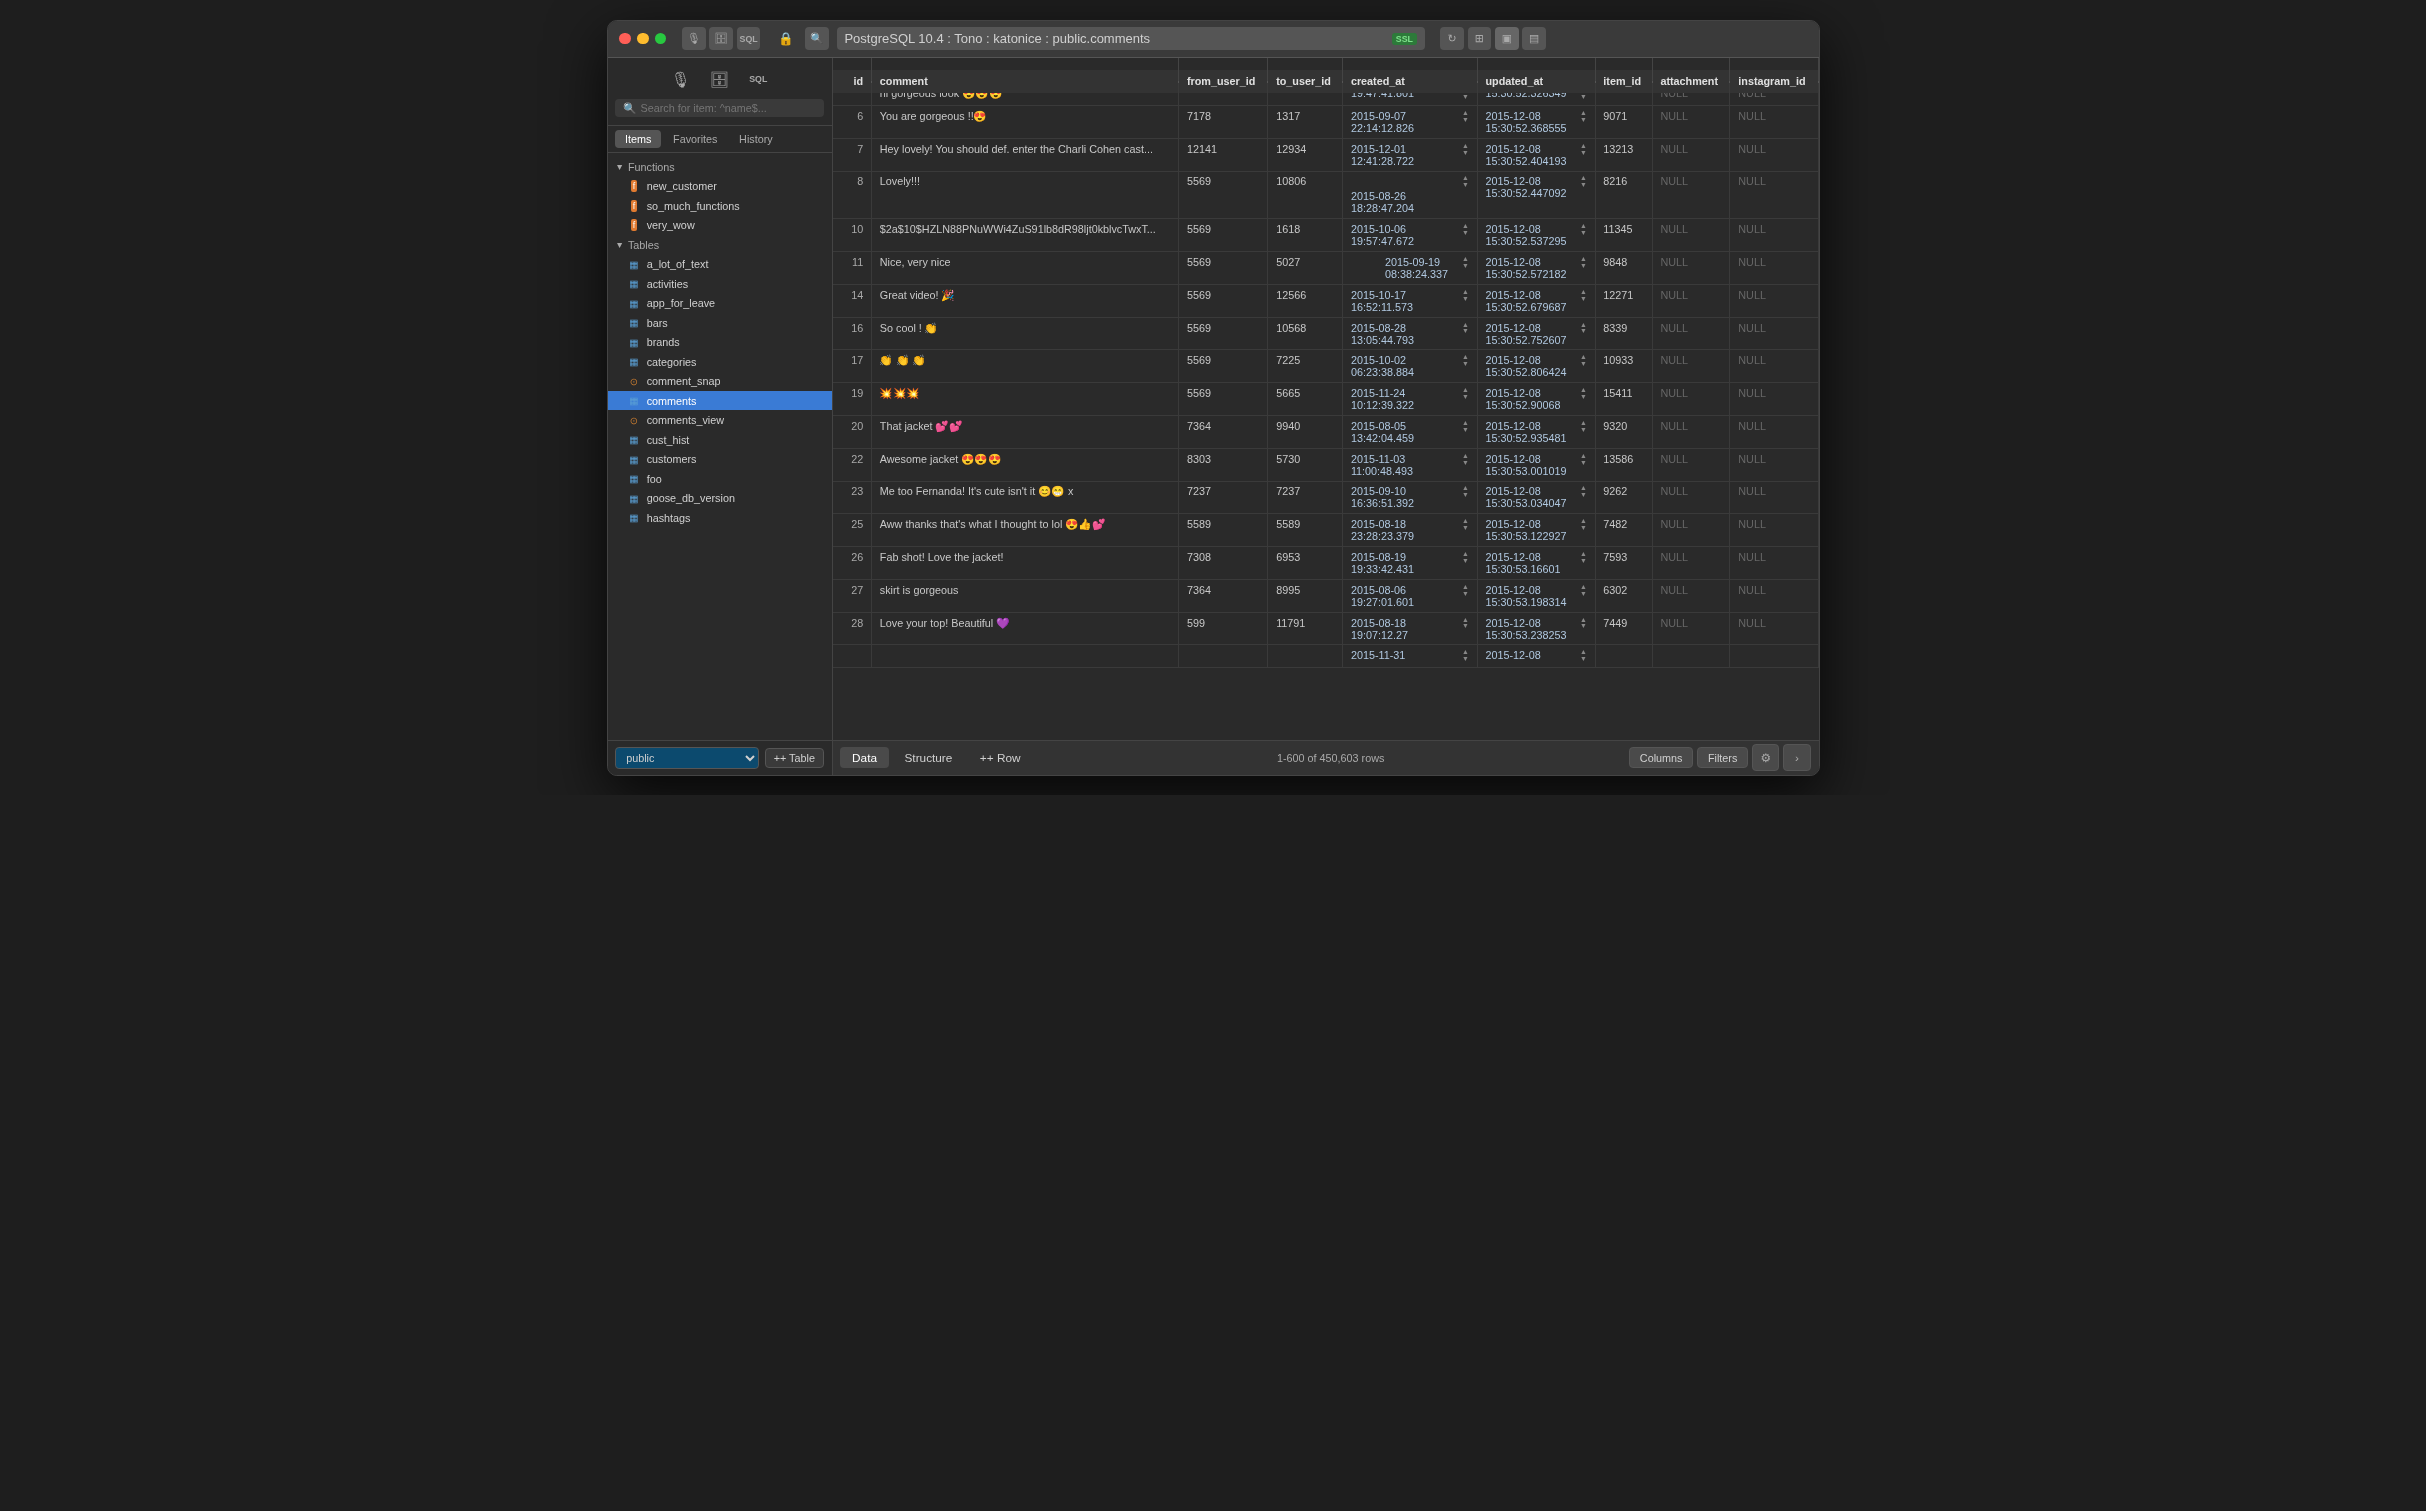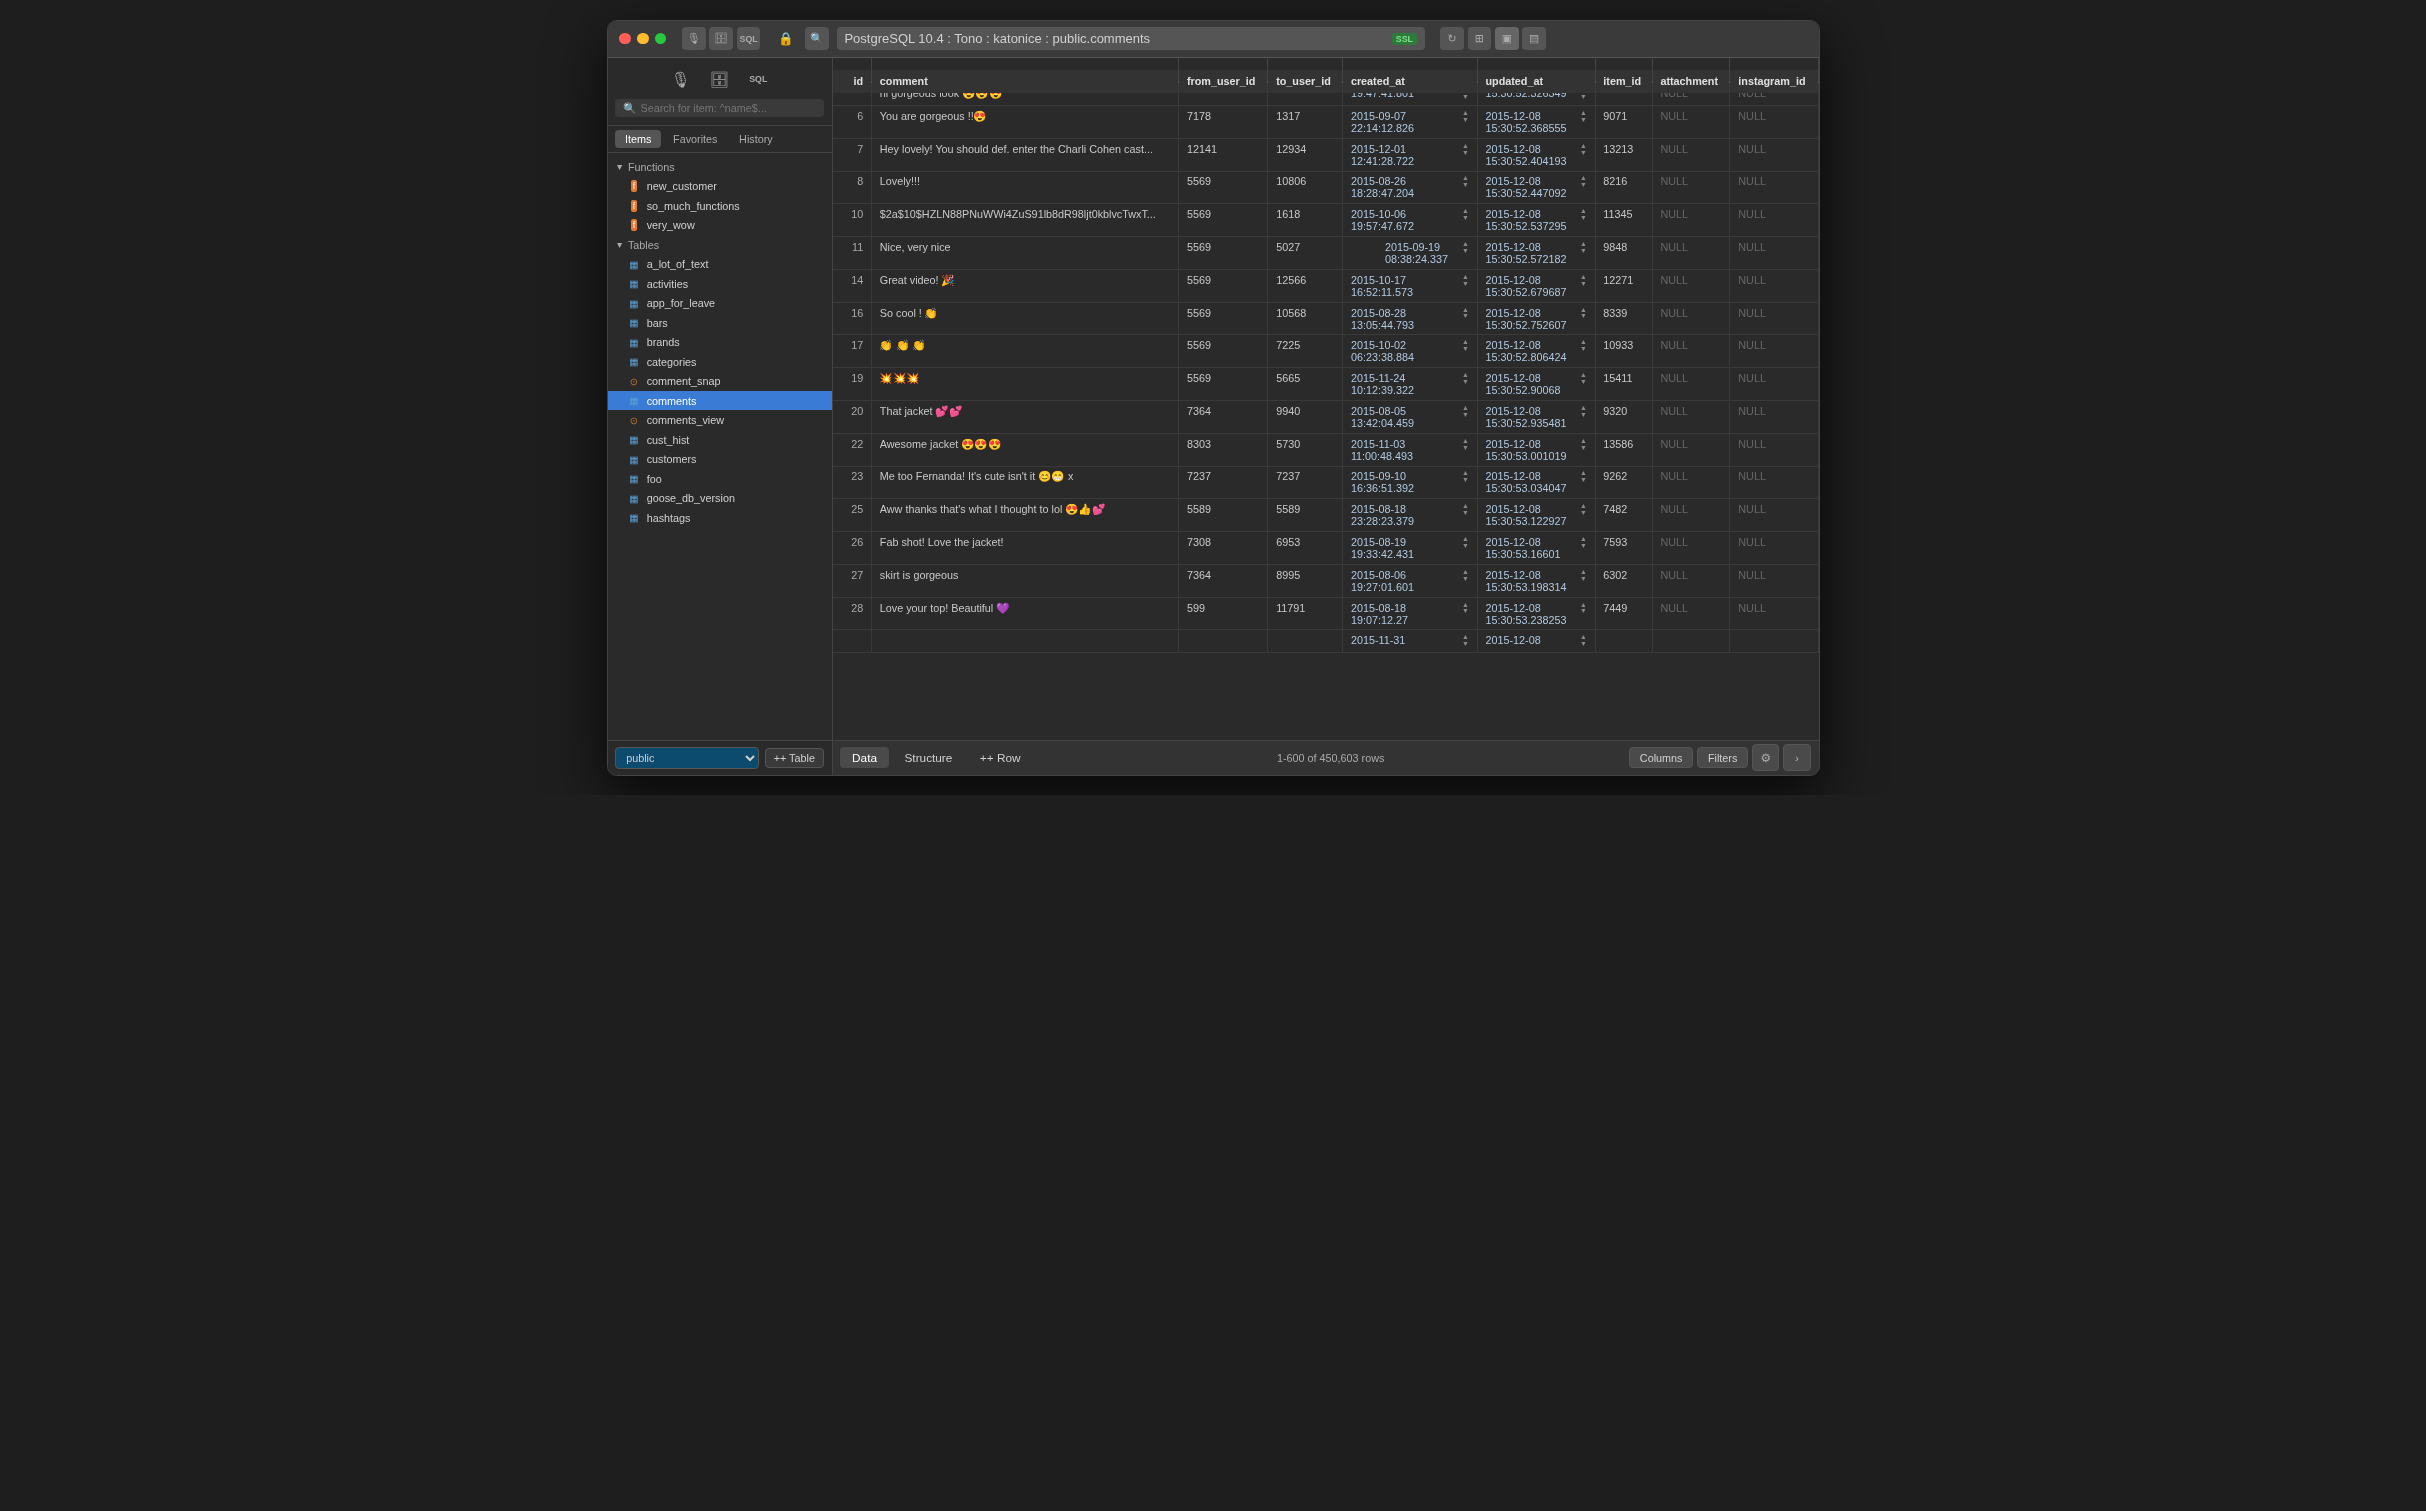--- a/index.html
+++ b/index.html
@@ -589,21 +589,21 @@
 15:30:52.404193</span><div class="sort-arrows"><span>▲</span><span>▼</span></div></div></td>
                 <td>13213</td>
                 <td class="null-val">NULL</td>
                 <td class="null-val">NULL</td>
               </tr>
               <tr>
                 <td class="id-col">8</td>
                 <td>Lovely!!!</td>
                 <td>5569</td>
                 <td>10806</td>
-                <td class="datetime-cell" style="white-space: pre-line;"><div style="display: flex; align-items: flex-start; justify-content: space-between; gap: 3.9px;"><span style="white-space: pre-line;">2015-08-26
+                <td class="datetime-cell" style="white-space: pre-line;"><div style="display: flex; align-items: flex-start; justify-content: space-between; gap: 3.9px;"><span style="white-space: pre-line; margin-top: 15px;">2015-08-26
 18:28:47.204</span><div class="sort-arrows"><span>▲</span><span>▼</span></div></div></td>
                 <td class="datetime-cell" style="white-space: pre-line;"><div style="display: flex; align-items: flex-start; justify-content: space-between; gap: 3.9px;"><span style="white-space: pre-line;">2015-12-08
 15:30:52.447092</span><div class="sort-arrows"><span>▲</span><span>▼</span></div></div></td>
                 <td>8216</td>
                 <td class="null-val">NULL</td>
                 <td class="null-val">NULL</td>
               </tr>
               <tr>
                 <td class="id-col">10</td>
                 <td>$2a$10$HZLN88PNuWWi4ZuS91lb8dR98ljt0kblvcTwxT...</td>

